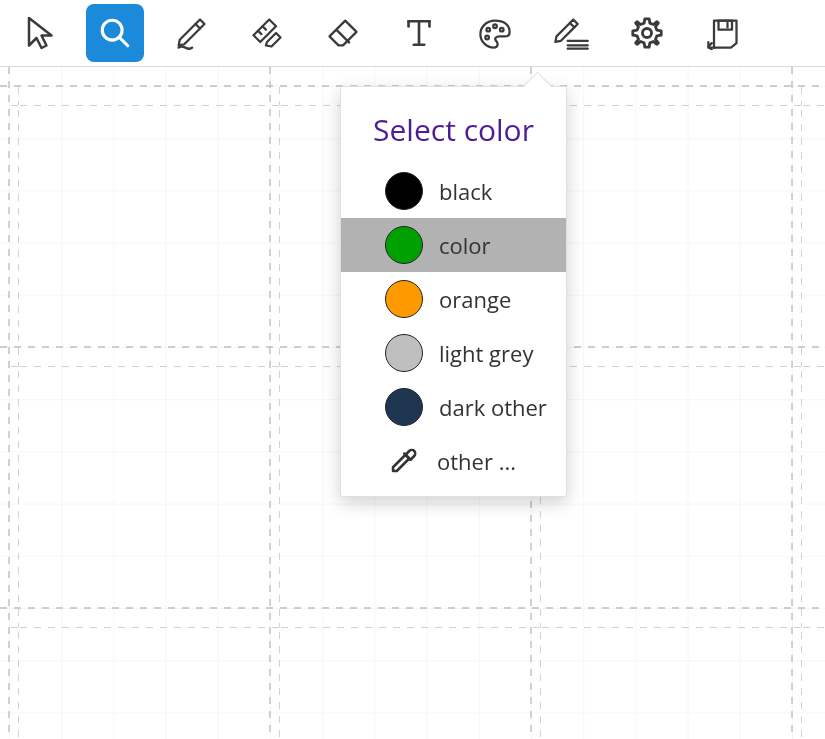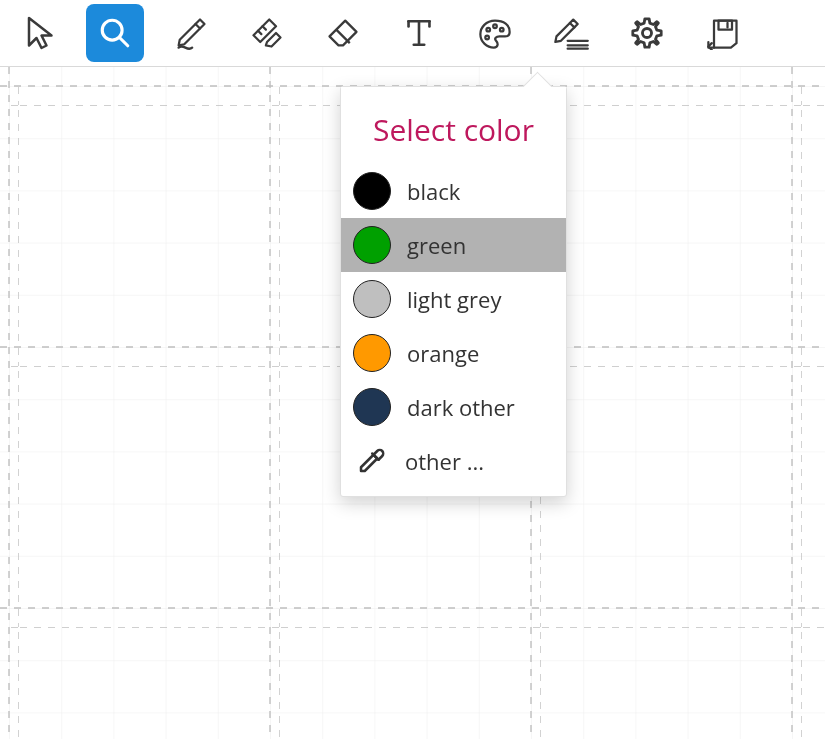--- a/index.html
+++ b/index.html
@@ -77,32 +77,32 @@
     left: 186px;
     width: 20px;
     height: 20px;
     background: #ffffff;
     border-left: 1px solid #e0e0e0;
     border-top: 1px solid #e0e0e0;
     transform: rotate(45deg);
   }
   .popup-title {
     font-size: 30px;
-    color: #be185d;
+    color: #4c1d95;
     text-align: center;
     padding: 22px 0 14px 0;
     position: relative;
     background: #ffffff;
   }
   .popup-list { padding-bottom: 8px; }
   .popup-item {
     display: flex;
     align-items: center;
     height: 54px;
-    padding-left: 12px;
+    padding-left: 44px;
     cursor: pointer;
     font-size: 22px;
     color: #333333;
   }
   .popup-item.hover {
     background: #b2b2b2;
   }
   .swatch {
     width: 36px;
     height: 36px;
@@ -243,31 +243,31 @@
 
     <div class="popup-item">
       <span class="swatch" style="background:#000000;border:1px solid #222;"></span>
       <span>black</span>
     </div>
 
 
 
     <div class="popup-item hover">
       <span class="swatch" style="background:#00a000;border:1px solid #222;"></span>
-      <span>green</span>
+      <span>color</span>
+    </div>
+
+    <div class="popup-item">
+      <span class="swatch" style="background:#ff9900;border:1px solid #222;"></span>
+      <span>orange</span>
     </div>
 
     <div class="popup-item">
       <span class="swatch" style="background:#bfbfbf;border:1px solid #222;"></span>
       <span>light grey</span>
-    </div>
-
-    <div class="popup-item">
-      <span class="swatch" style="background:#ff9900;border:1px solid #222;"></span>
-      <span>orange</span>
     </div>
 
     <div class="popup-item">
       <span class="swatch" style="background:#1f3653;border:1px solid #222;"></span>
       <span>dark other</span>
     </div>
 
     <div class="popup-item">
       <span class="swatch nobg">
         <svg width="30" height="30" viewBox="0 0 24 24" fill="none" stroke="#333333" stroke-width="2" stroke-linecap="round" stroke-linejoin="round">

